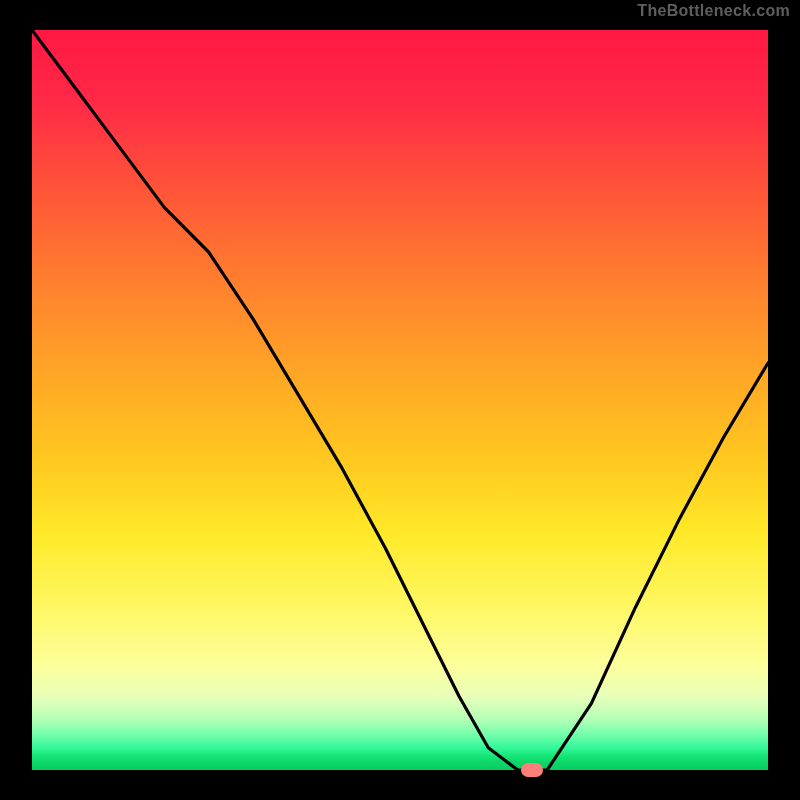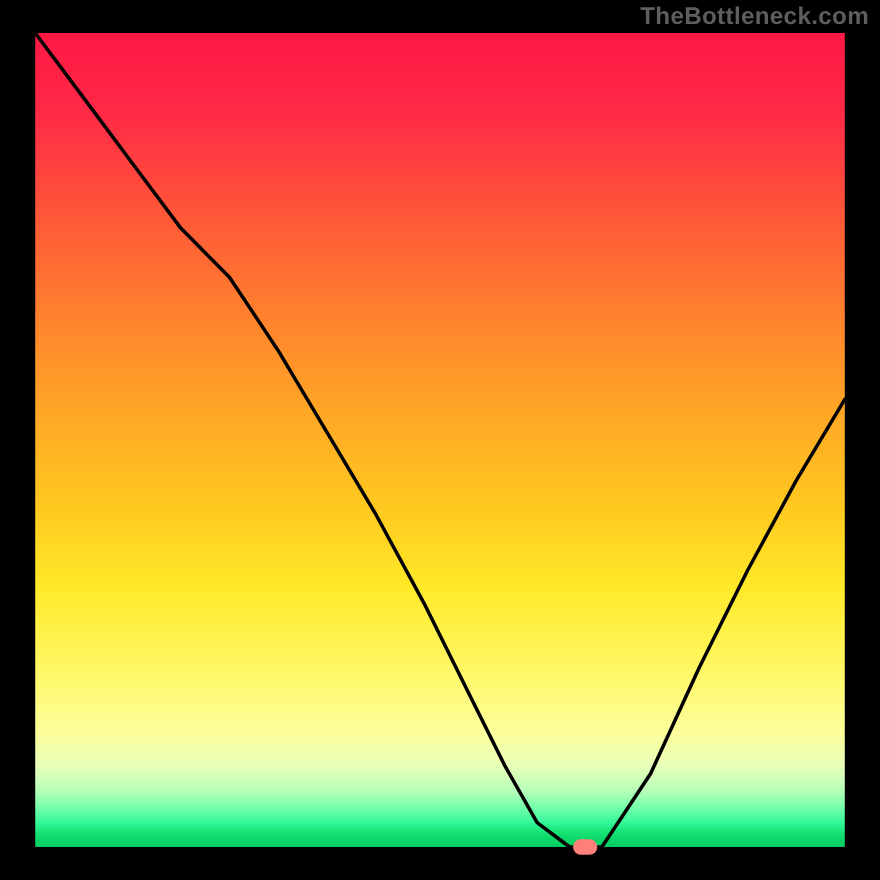--- a/index.html
+++ b/index.html
@@ -15,21 +15,21 @@
     position: relative;
     width: 800px;
     height: 800px;
     background: #000;
   }
   .watermark {
     position: absolute;
     top: 2px;
     right: 10px;
     color: #5e5e5e;
-    font-size: 22px;
+    font-size: 16px;
     font-weight: 600;
     letter-spacing: 0.3px;
     z-index: 50;
   }
   
   .plot {
     position: absolute;
     left: 32px;
     top: 30px;
     width: 736px;  

